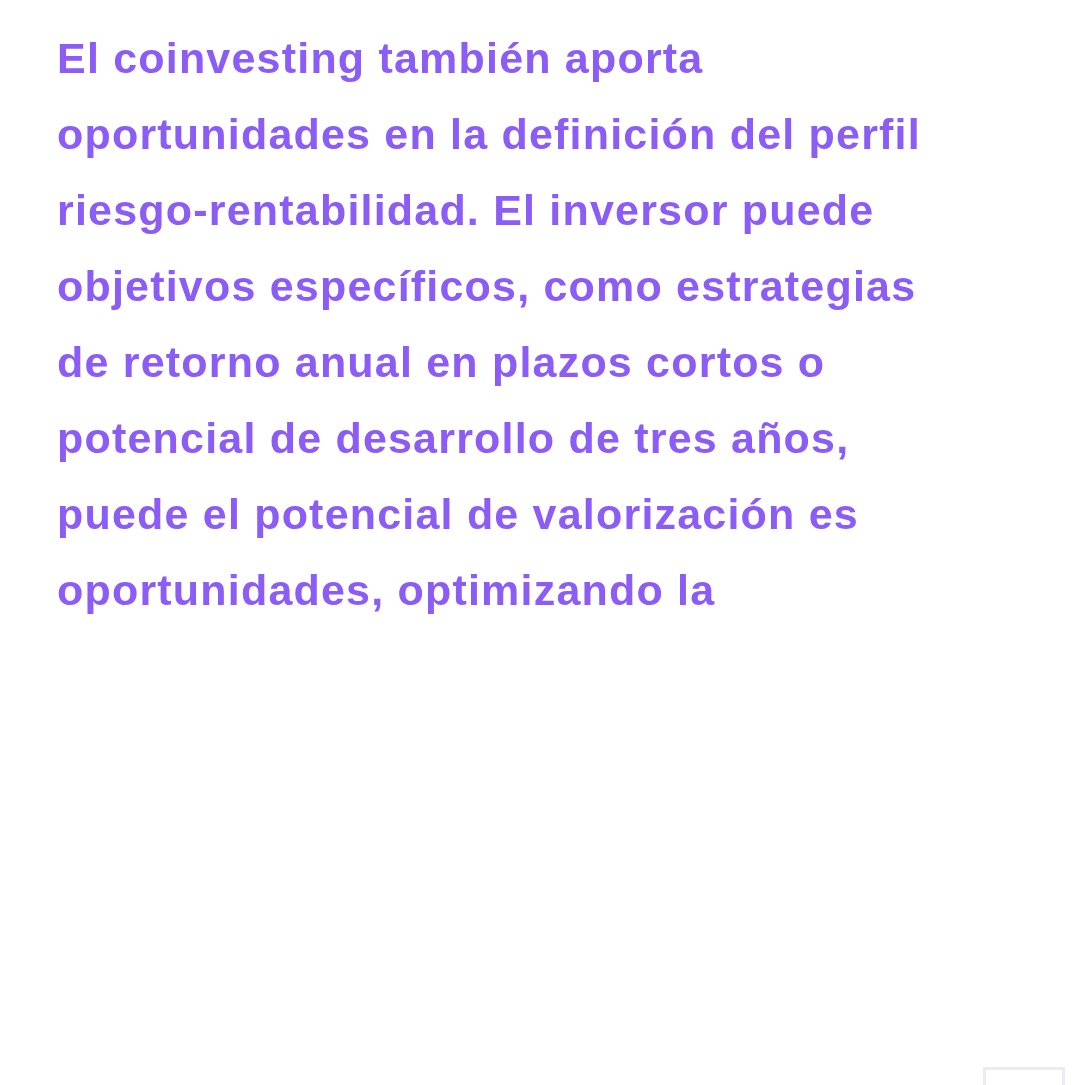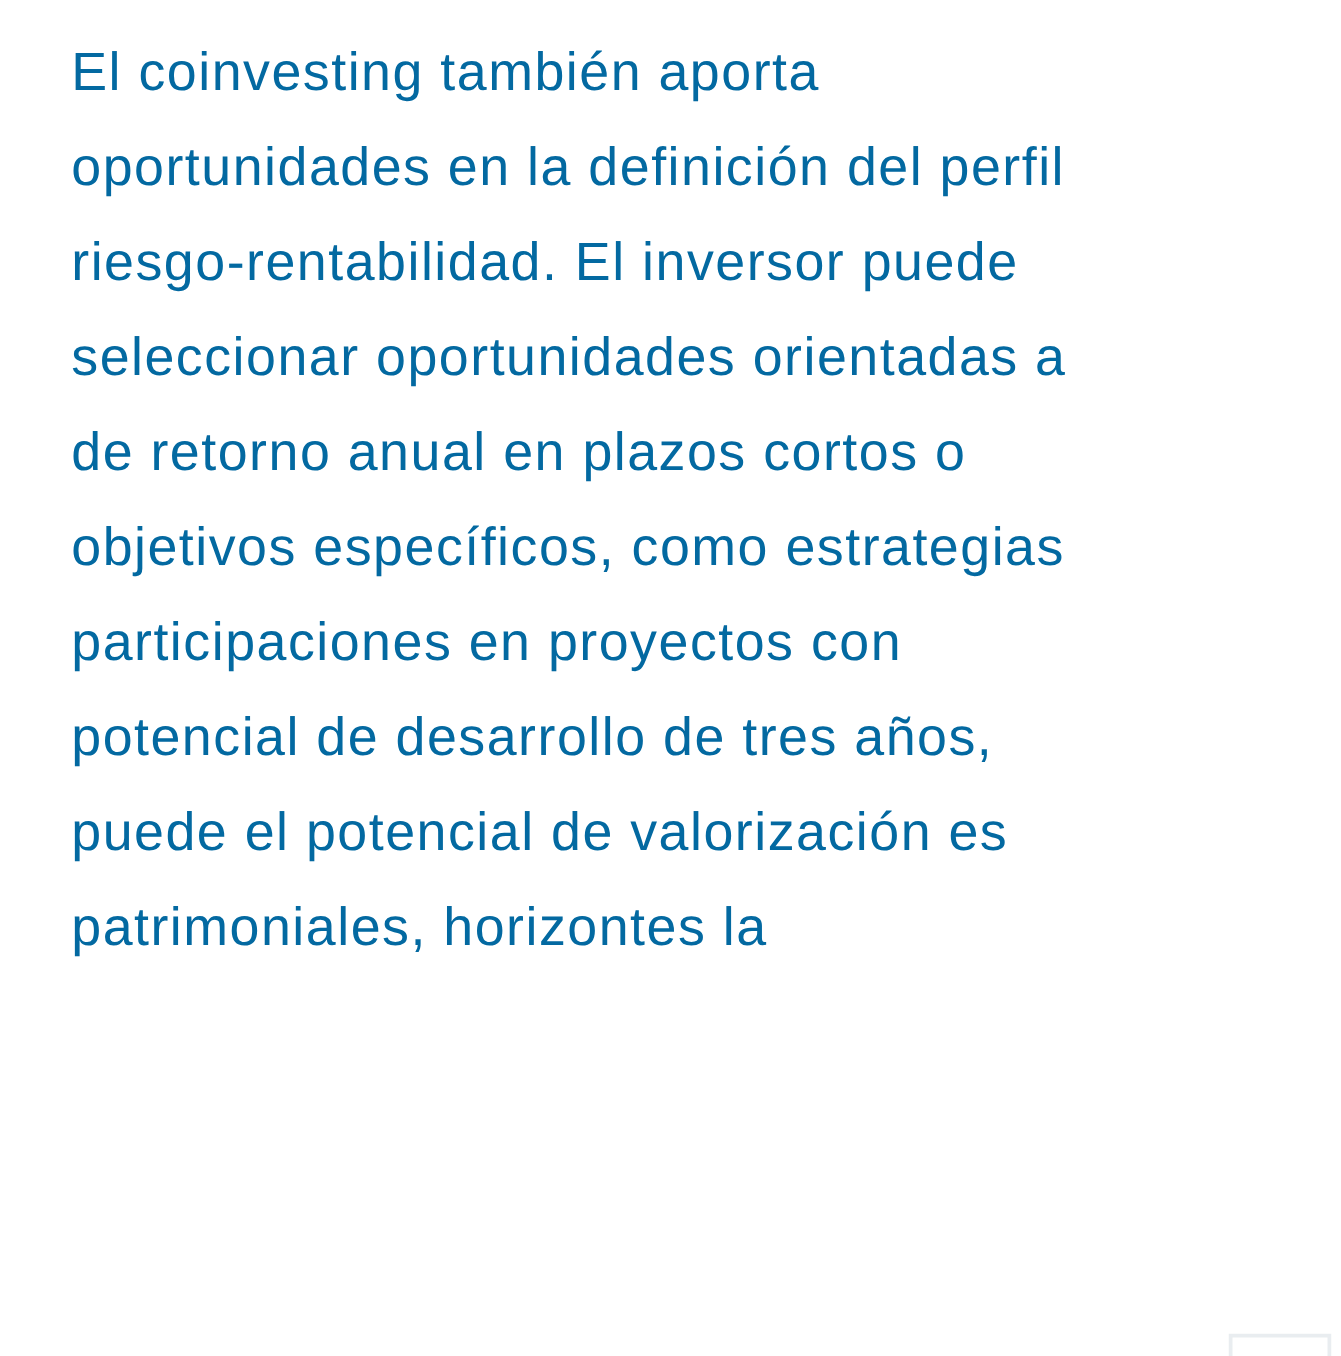--- a/index.html
+++ b/index.html
@@ -12,25 +12,25 @@
     background: #ffffff;
     overflow: hidden;
     position: relative;
     font-family: "Liberation Sans", sans-serif;
   }
   .text-block {
     position: absolute;
     left: 57px;
     top: 20px;
     width: 980px;
-    color: #0369a1;
+    color: #8b5cf6;
     font-size: 43px;
     line-height: 76px;
     letter-spacing: 1.2px;
-    font-weight: 400;
+    font-weight: 700;
   }
   .text-line {
     white-space: nowrap;
   }
   .scroll-widget {
     position: absolute;
     right: 8px;
     bottom: -16px;
     width: 82px;
     height: 34px;
@@ -40,23 +40,21 @@
   }
 </style>
 </head>
 <body>
 
 <main>
   <div class="text-block">
     <div class="text-line">El coinvesting también aporta</div>
     <div class="text-line">oportunidades en la definición del perfil</div>
     <div class="text-line">riesgo-rentabilidad. El inversor puede</div>
-    <div class="text-line">seleccionar oportunidades orientadas a</div>
+    <div class="text-line">objetivos específicos, como estrategias</div>
     <div class="text-line">de retorno anual en plazos cortos o</div>
-    <div class="text-line">objetivos específicos, como estrategias</div>
-    <div class="text-line">participaciones en proyectos con</div>
     <div class="text-line">potencial de desarrollo de tres años,</div>
     <div class="text-line">puede el potencial de valorización es</div>
-    <div class="text-line">patrimoniales, horizontes la</div>
+    <div class="text-line">oportunidades, optimizando la</div>
   </div>
 
   <div class="scroll-widget"></div>
 </main>
 
 </body></html>

